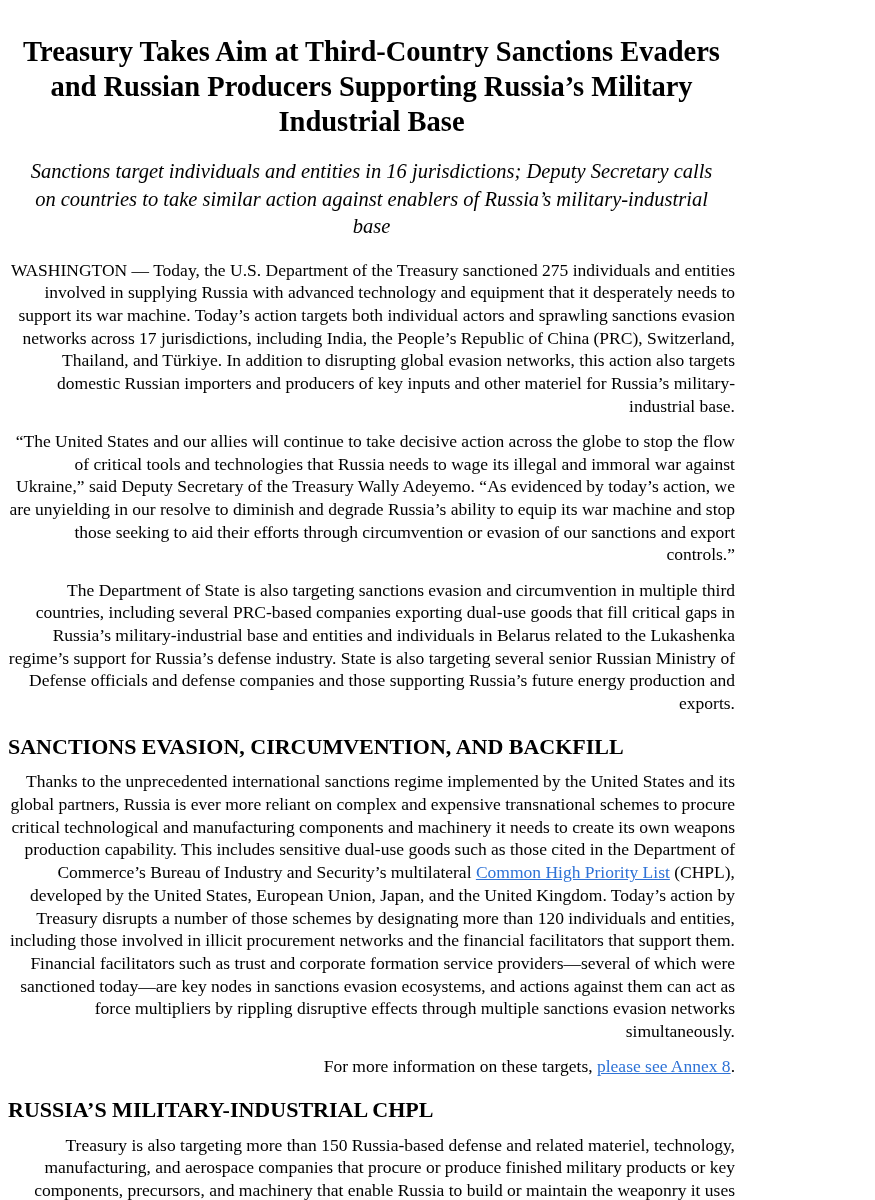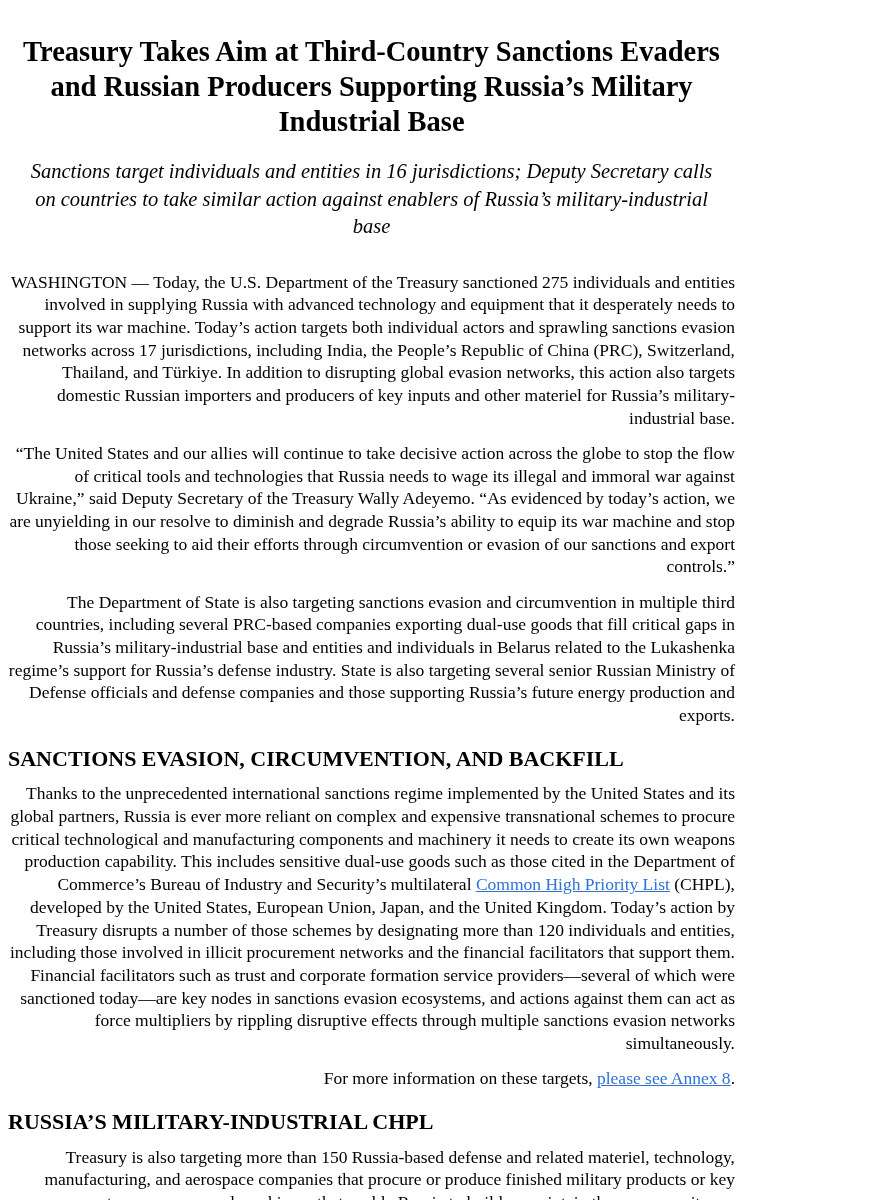--- a/index.html
+++ b/index.html
@@ -25,21 +25,21 @@
     font-weight: bold;
     text-align: center;
     margin: 0 0 19px 0;
     padding: 0 6px;
   }
   p.subtitle {
     font-style: italic;
     font-size: 20.5px;
     line-height: 27.5px;
     text-align: center;
-    margin: 0 0 30px 0;
+    margin: 0 0 18px 0;
     padding: 0 10px;
   }
   p.body-para {
     margin: 0 0 12.5px 0;
     text-align: right;
   }
   h2.section-heading {
     font-size: 22px;
     line-height: 23px;
     font-weight: bold;

